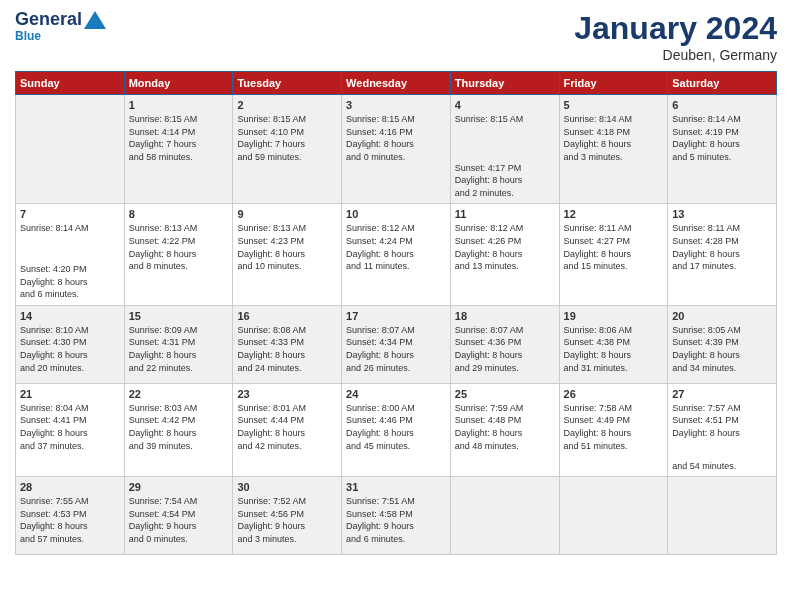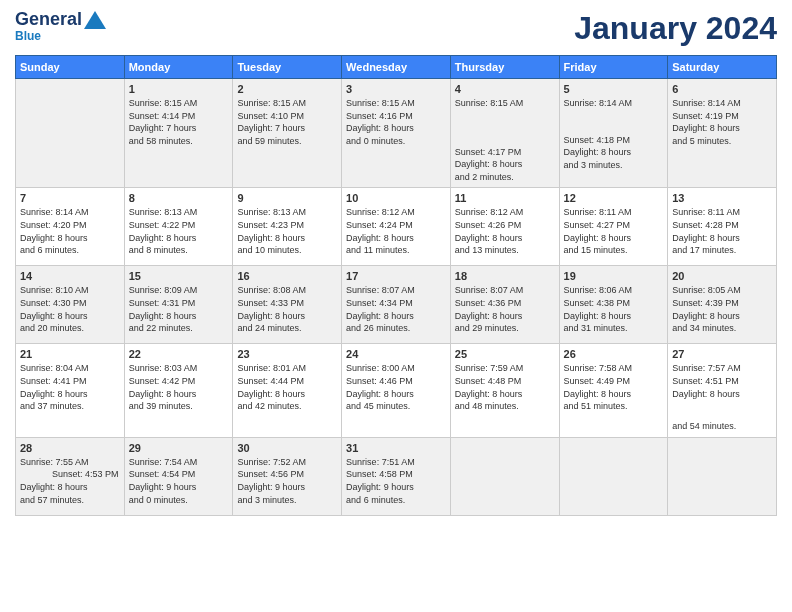--- a/index.html
+++ b/index.html
@@ -42,21 +42,21 @@
     .location {
       font-size: 14px;
       color: #333;
     }
     table {
       width: 100%;
       border-collapse: collapse;
       table-layout: fixed;
     }
     thead tr th {
-      background-color: #3b82f6;
+      background-color: #b91c1c;
       color: #fff;
       font-size: 11px;
       font-weight: bold;
       padding: 5px 4px;
       text-align: left;
       border: 1px solid #2a6099;
     }
     tbody tr td {
       border: 1px solid #ccc;
       vertical-align: top;
@@ -95,20 +95,21 @@
             <span>General</span><svg width="22" height="18" viewBox="0 0 22 18" style="vertical-align:middle;margin:0 2px;">
                 <polygon points="0,18 11,0 22,18" fill="#1a7abf"></polygon>
               </svg>
           </span>
         </div>
         <div style="font-size:12px;font-weight:bold;color:#1a7abf;line-height:1.1;">Blue</div>
       </div>
     </div>
     <div class="title-block">
       <div class="month-title">January 2024</div>
+      <div class="location">Deuben, Germany</div>
     </div>
   </div>
 
   <table>
     <thead>
       <tr>
       <th>Sunday</th>
           <th>Monday</th>
           <th>Tuesday</th>
           <th>Wednesday</th>
@@ -153,41 +154,41 @@
               <span style="display: block;">Sunrise: 8:15 AM</span>
               <span style="display: block; margin-top: 36px;">Sunset: 4:17 PM</span>
               <span style="display: block;">Daylight: 8 hours</span>
               <span style="display: block;">and 2 minutes.</span>
             </div>
           </td>
           <td>
             <span class="day-number">5</span>
             <div class="day-info">
               <span style="display: block;">Sunrise: 8:14 AM</span>
-              <span style="display: block; margin-top: 24px;">Sunset: 4:18 PM</span>
+              <span style="display: block;">Sunset: 4:18 PM</span>
               <span style="display: block;">Daylight: 8 hours</span>
               <span style="display: block;">and 3 minutes.</span>
             </div>
           </td>
           <td>
             <span class="day-number">6</span>
             <div class="day-info">
               <span style="display: block;">Sunrise: 8:14 AM</span>
               <span style="display: block;">Sunset: 4:19 PM</span>
               <span style="display: block;">Daylight: 8 hours</span>
               <span style="display: block;">and 5 minutes.</span>
             </div>
           </td>
         </tr>
         <tr>
           <td>
             <span class="day-number">7</span>
             <div class="day-info">
               <span style="display: block;">Sunrise: 8:14 AM</span>
-              <span style="display: block;">Sunset: 4:20 PM</span>
+              <span style="display: block; margin-top: 28px;">Sunset: 4:20 PM</span>
               <span style="display: block;">Daylight: 8 hours</span>
               <span style="display: block;">and 6 minutes.</span>
             </div>
           </td>
           <td>
             <span class="day-number">8</span>
             <div class="day-info">
               <span style="display: block;">Sunrise: 8:13 AM</span>
               <span style="display: block;">Sunset: 4:22 PM</span>
               <span style="display: block;">Daylight: 8 hours</span>
@@ -368,21 +369,21 @@
               <span style="display: block;">Daylight: 8 hours</span>
               <span style="display: block; margin-top: 20px;">and 54 minutes.</span>
             </div>
           </td>
         </tr>
         <tr>
           <td>
             <span class="day-number">28</span>
             <div class="day-info">
               <span style="display: block;">Sunrise: 7:55 AM</span>
-              <span style="display: block; margin-left: 32px;">Sunset: 4:53 PM</span>
+              <span style="display: block;">Sunset: 4:53 PM</span>
               <span style="display: block;">Daylight: 8 hours</span>
               <span style="display: block;">and 57 minutes.</span>
             </div>
           </td>
           <td>
             <span class="day-number">29</span>
             <div class="day-info">
               <span style="display: block;">Sunrise: 7:54 AM</span>
               <span style="display: block;">Sunset: 4:54 PM</span>
               <span style="display: block;">Daylight: 9 hours</span>

